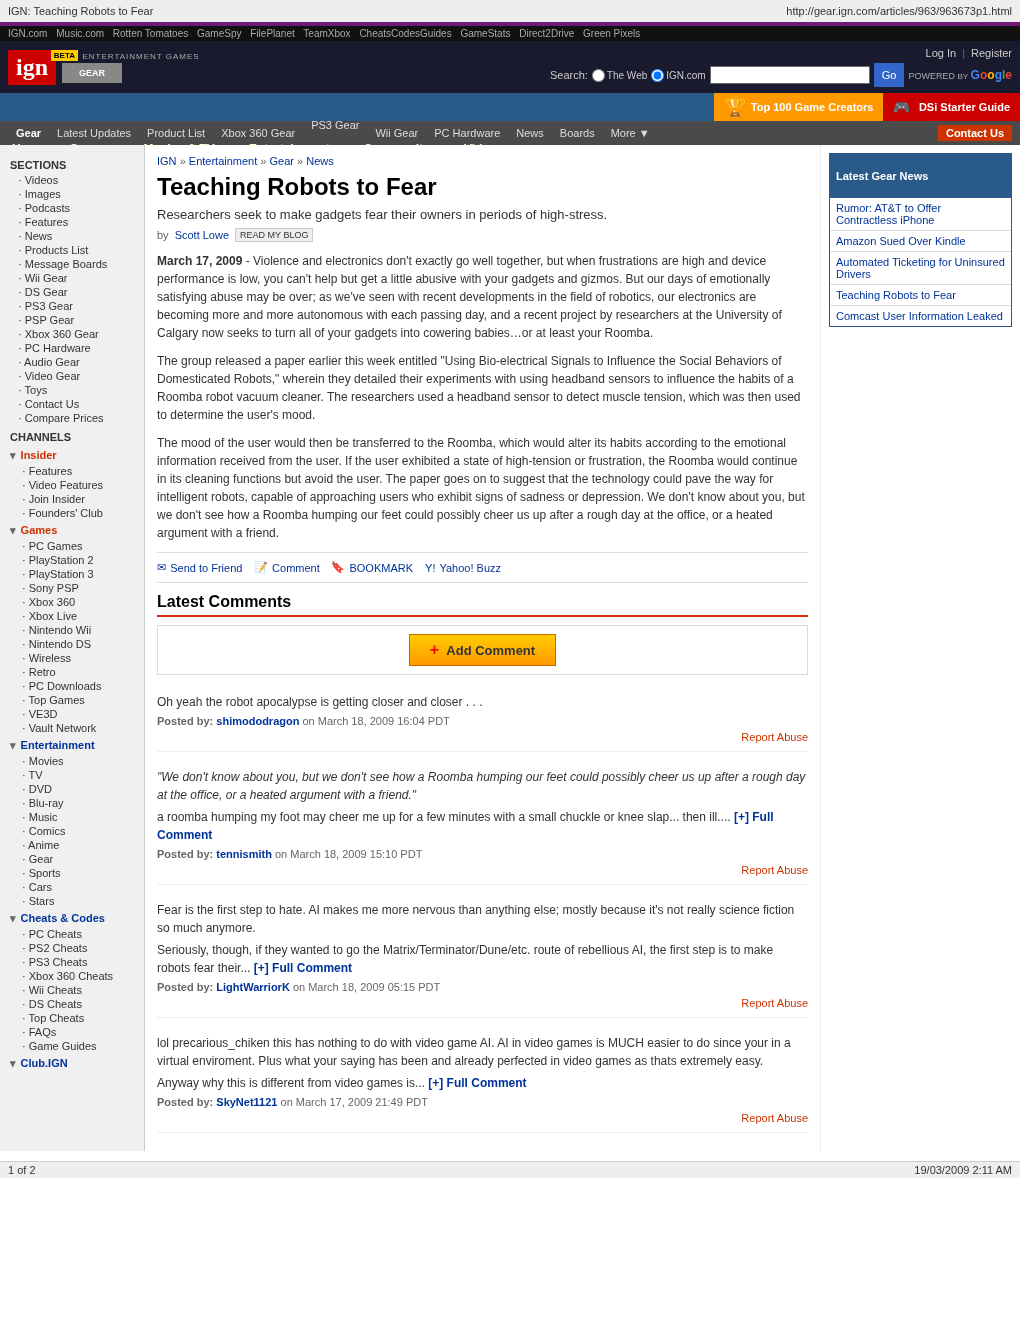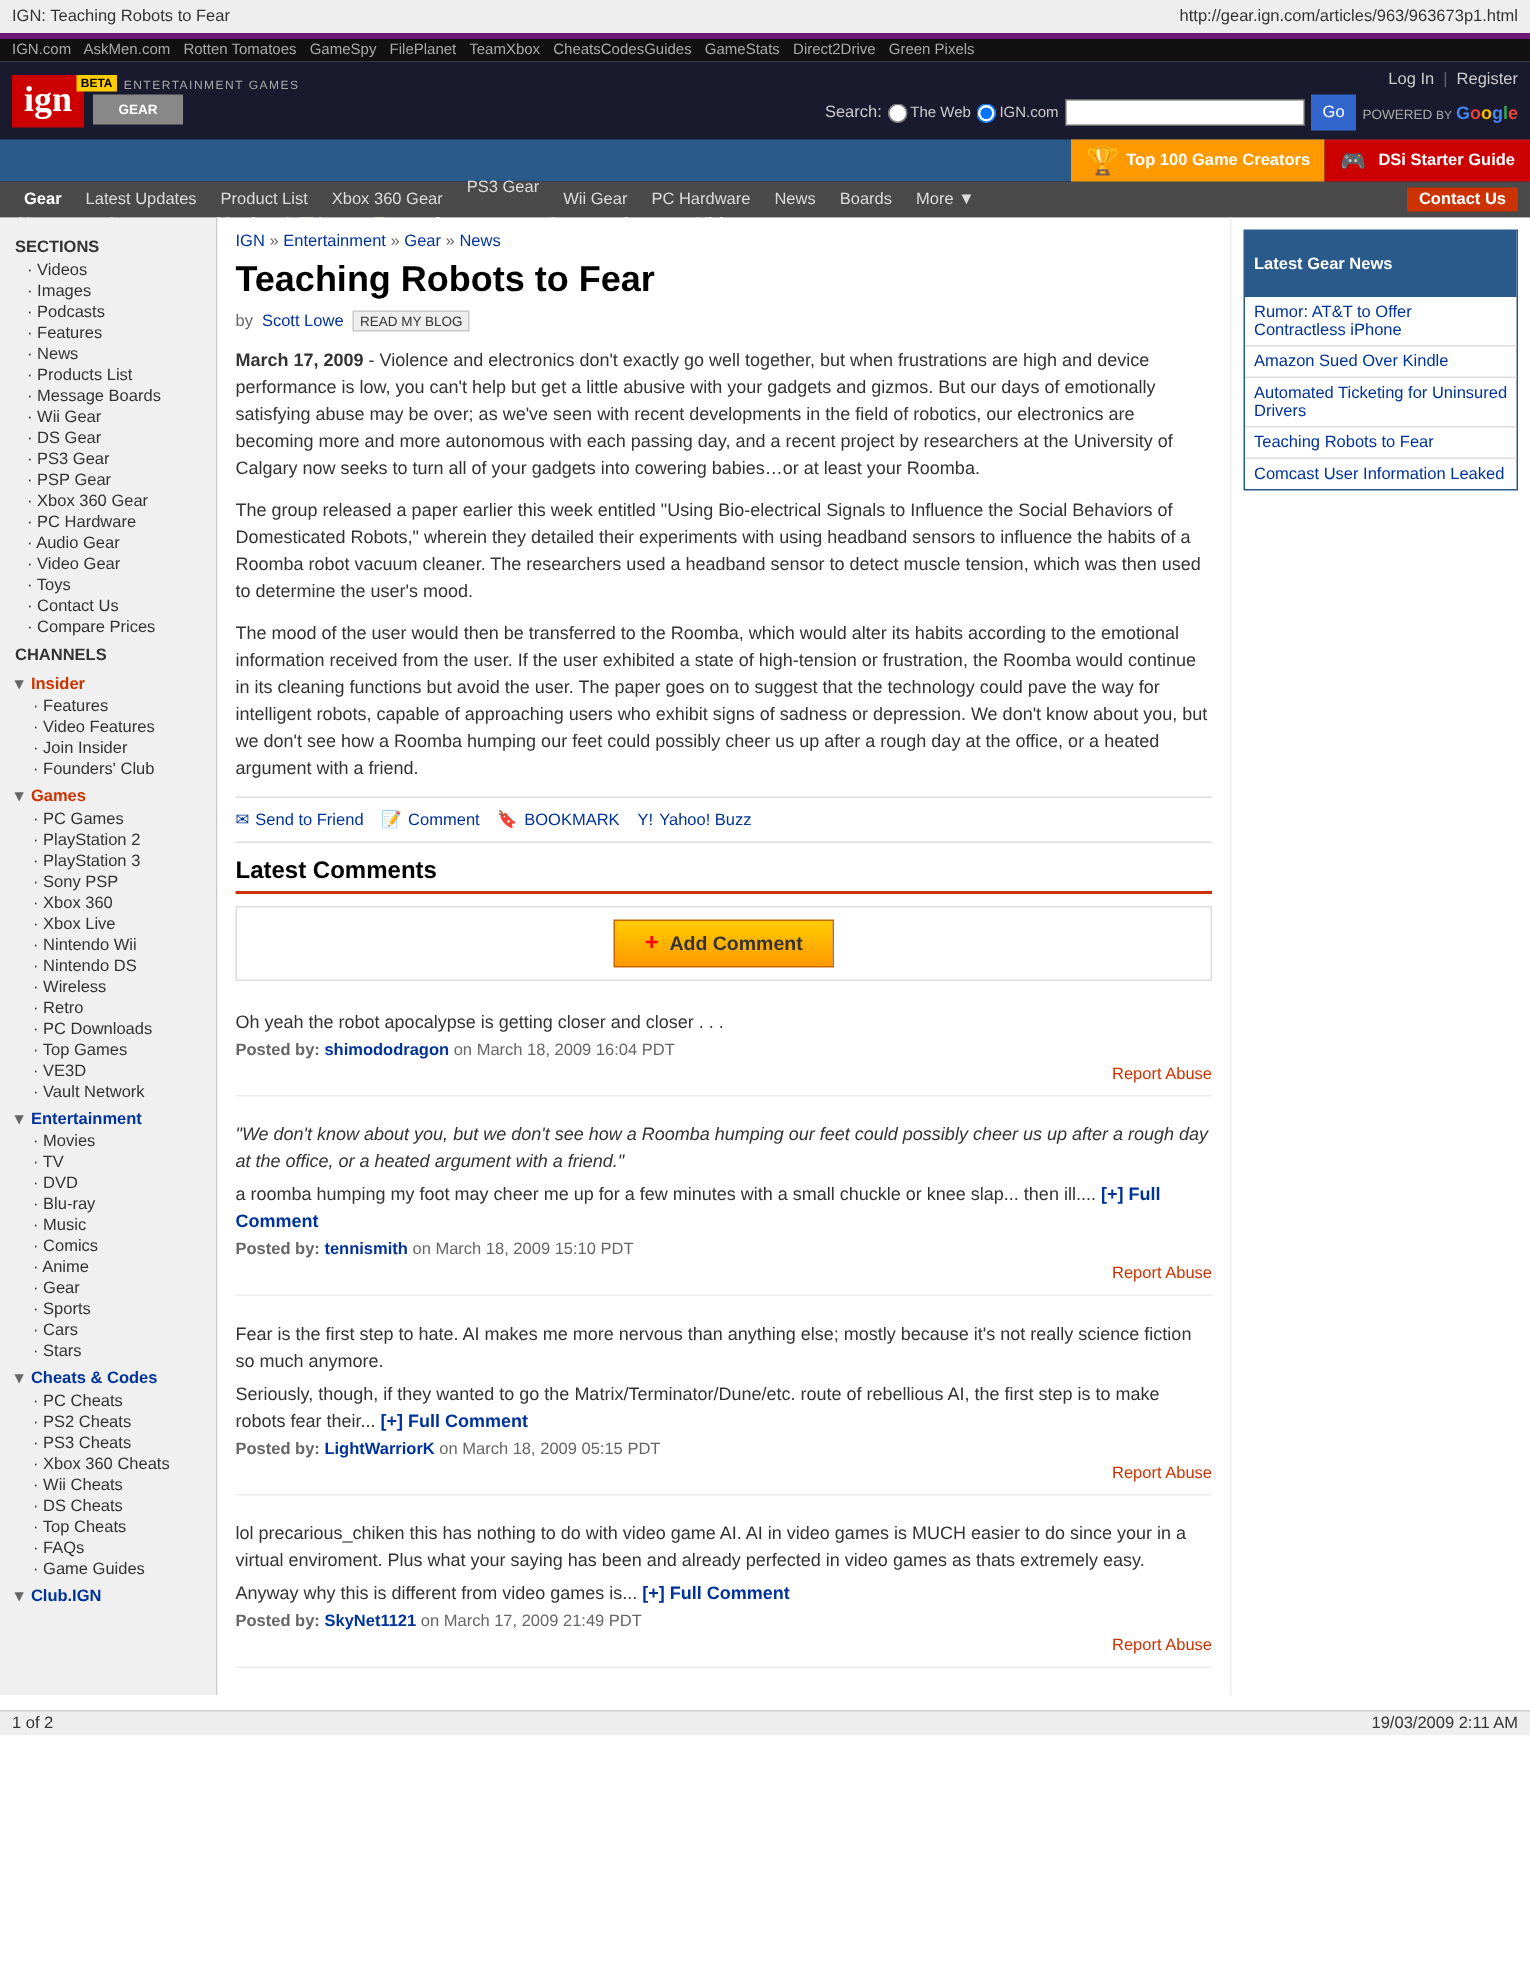--- a/index.html
+++ b/index.html
@@ -84,21 +84,21 @@
 <body>
 
 <div id="title-bar">
   <span>IGN: Teaching Robots to Fear</span>
   <span>http://gear.ign.com/articles/963/963673p1.html</span>
 </div>
 
 <div id="top-links-bar">
   <div>
     <a>IGN.com</a>
-    <a>AskMen.com</a>
+    <a>Music.com</a>
     <a>Rotten Tomatoes</a>
     <a>GameSpy</a>
     <a>FilePlanet</a>
     <a>TeamXbox</a>
     <a>CheatsCodesGuides</a>
     <a>GameStats</a>
     <a>Direct2Drive</a>
     <a>Green Pixels</a>
   </div>
 </div>
@@ -275,20 +275,21 @@
       <span> » </span>
       <a>Entertainment</a>
       <span> » </span>
       <a>Gear</a>
       <span> » </span>
       <a>News</a>
     </div>
 
     <h1 id="article-title">Teaching Robots to Fear</h1>
 
+    <p id="article-subtitle">Researchers seek to make gadgets fear their owners in periods of high-stress.</p>
 
     <div id="article-byline">
       <span>by</span>
       <a>Scott Lowe</a>
       <span class="read-my-blog">READ MY BLOG</span>
     </div>
 
     <div id="article-body">
       <p>
         <strong>March 17, 2009</strong>

